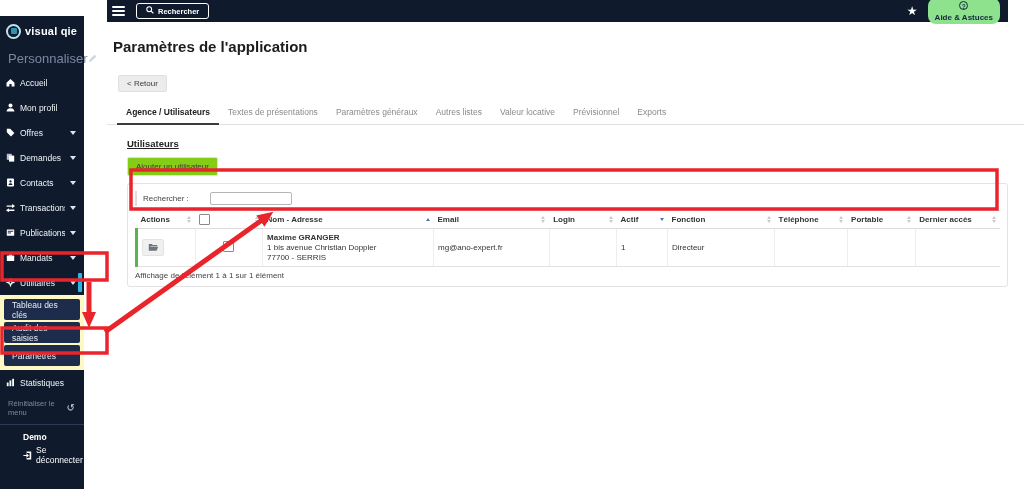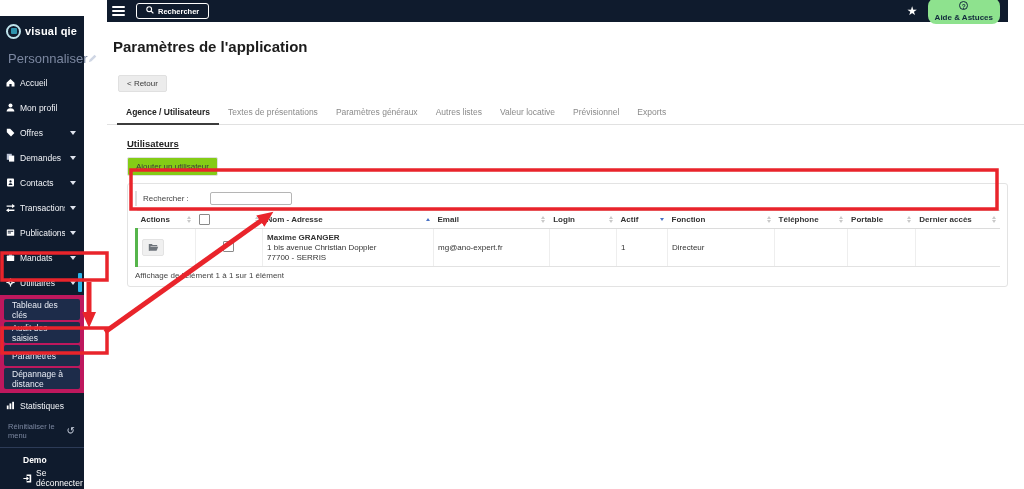--- a/index.html
+++ b/index.html
@@ -14,21 +14,21 @@
   .logo-ring i{width:6px;height:6px;background:#2e93ad;border-radius:1px;}
   .logo-text{font-size:11px;font-weight:bold;color:#fff;letter-spacing:.2px;}
   .personalize-row{height:24px;display:flex;align-items:center;justify-content:space-between;
                    padding:0 9px 0 8px;color:#7b87a0;font-size:13px;}
   .side-item{height:25px;display:flex;align-items:center;gap:5px;padding:0 6px 0 5px;font-size:8.5px;
              color:#f2f4f8;position:relative;cursor:pointer;}
   .side-item .lbl{flex:1;white-space:nowrap;overflow:hidden;}
   .caret{width:0;height:0;border-left:3.5px solid transparent;border-right:3.5px solid transparent;
          border-top:4px solid #dfe4ee;margin-right:2px;}
   .active-bar{position:absolute;right:2px;top:3px;bottom:3px;width:4px;background:#2bb4e8;border-radius:1px;}
-  .submenu{background:#be185d;padding:2px 0;}
+  .submenu{background:#fef9c3;padding:2px 0;}
   .sub-item{height:21px;margin:2px 4px;display:flex;align-items:center;padding:0 8px;font-size:8.5px;
             color:#e8ecf5;background:#1d2c4a;border-radius:2px;cursor:pointer;}
   .reset-row{height:25px;display:flex;align-items:center;justify-content:space-between;
              padding:0 9px 0 8px;color:#7b87a0;font-size:7.5px;}
   .side-div{border-top:1px solid #2c3b57;margin:4px 0 0 0;}
   .side-footer{padding:7px 23px;font-size:8.5px;color:#fff;}
   .side-footer .user{font-weight:bold;margin-bottom:3px;}
   .logout{display:flex;align-items:center;gap:4px;cursor:pointer;}
   .mi{width:10px;display:inline-flex;justify-content:center;}
   .mi svg{display:block;}
@@ -205,23 +205,20 @@
 
   <div class="submenu">
     <div class="sub-item">
       <span>Tableau des clés</span>
     </div>
     <div class="sub-item">
       <span>Audit des saisies</span>
     </div>
     <div class="sub-item">
       <span>Paramètres</span>
-    </div>
-    <div class="sub-item">
-      <span>Dépannage à distance</span>
     </div>
   </div>
 
   <div class="side-item">
     <span class="mi">
       <svg width="9" height="9" viewBox="0 0 9 9">
           <rect x="0.8" y="4.5" width="1.8" height="3.7" fill="#fff"></rect>
           <rect x="3.5" y="2.4" width="1.8" height="5.8" fill="#fff"></rect>
           <rect x="6.2" y="0.8" width="1.8" height="7.4" fill="#fff"></rect>
         </svg>

